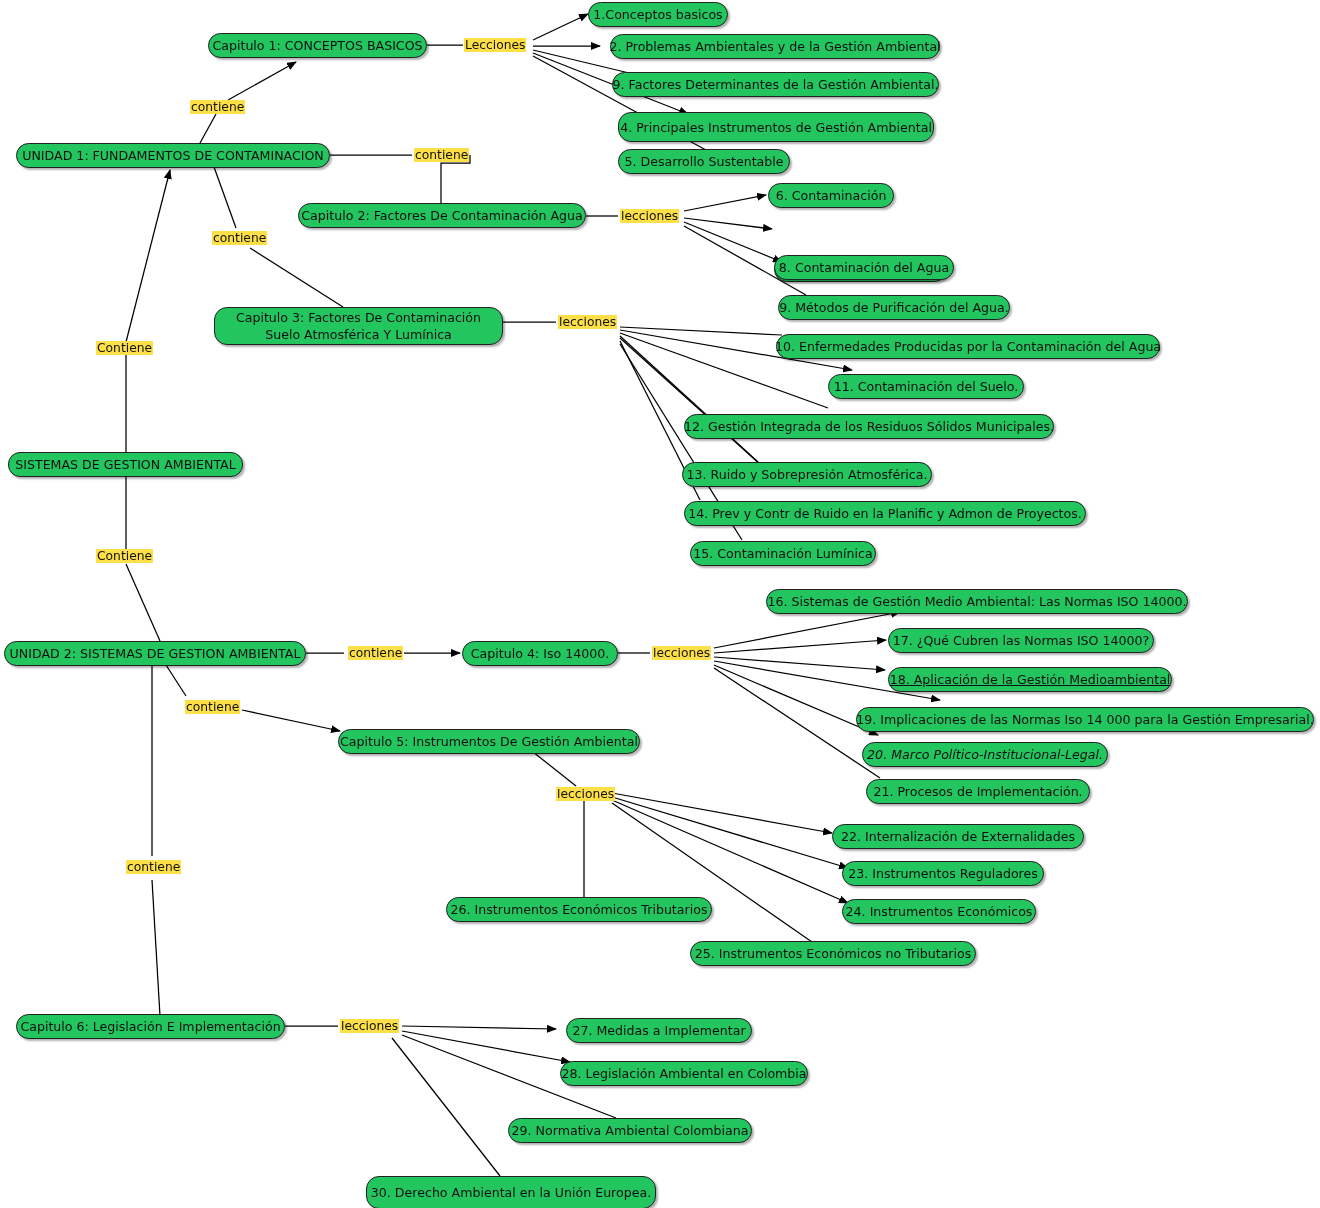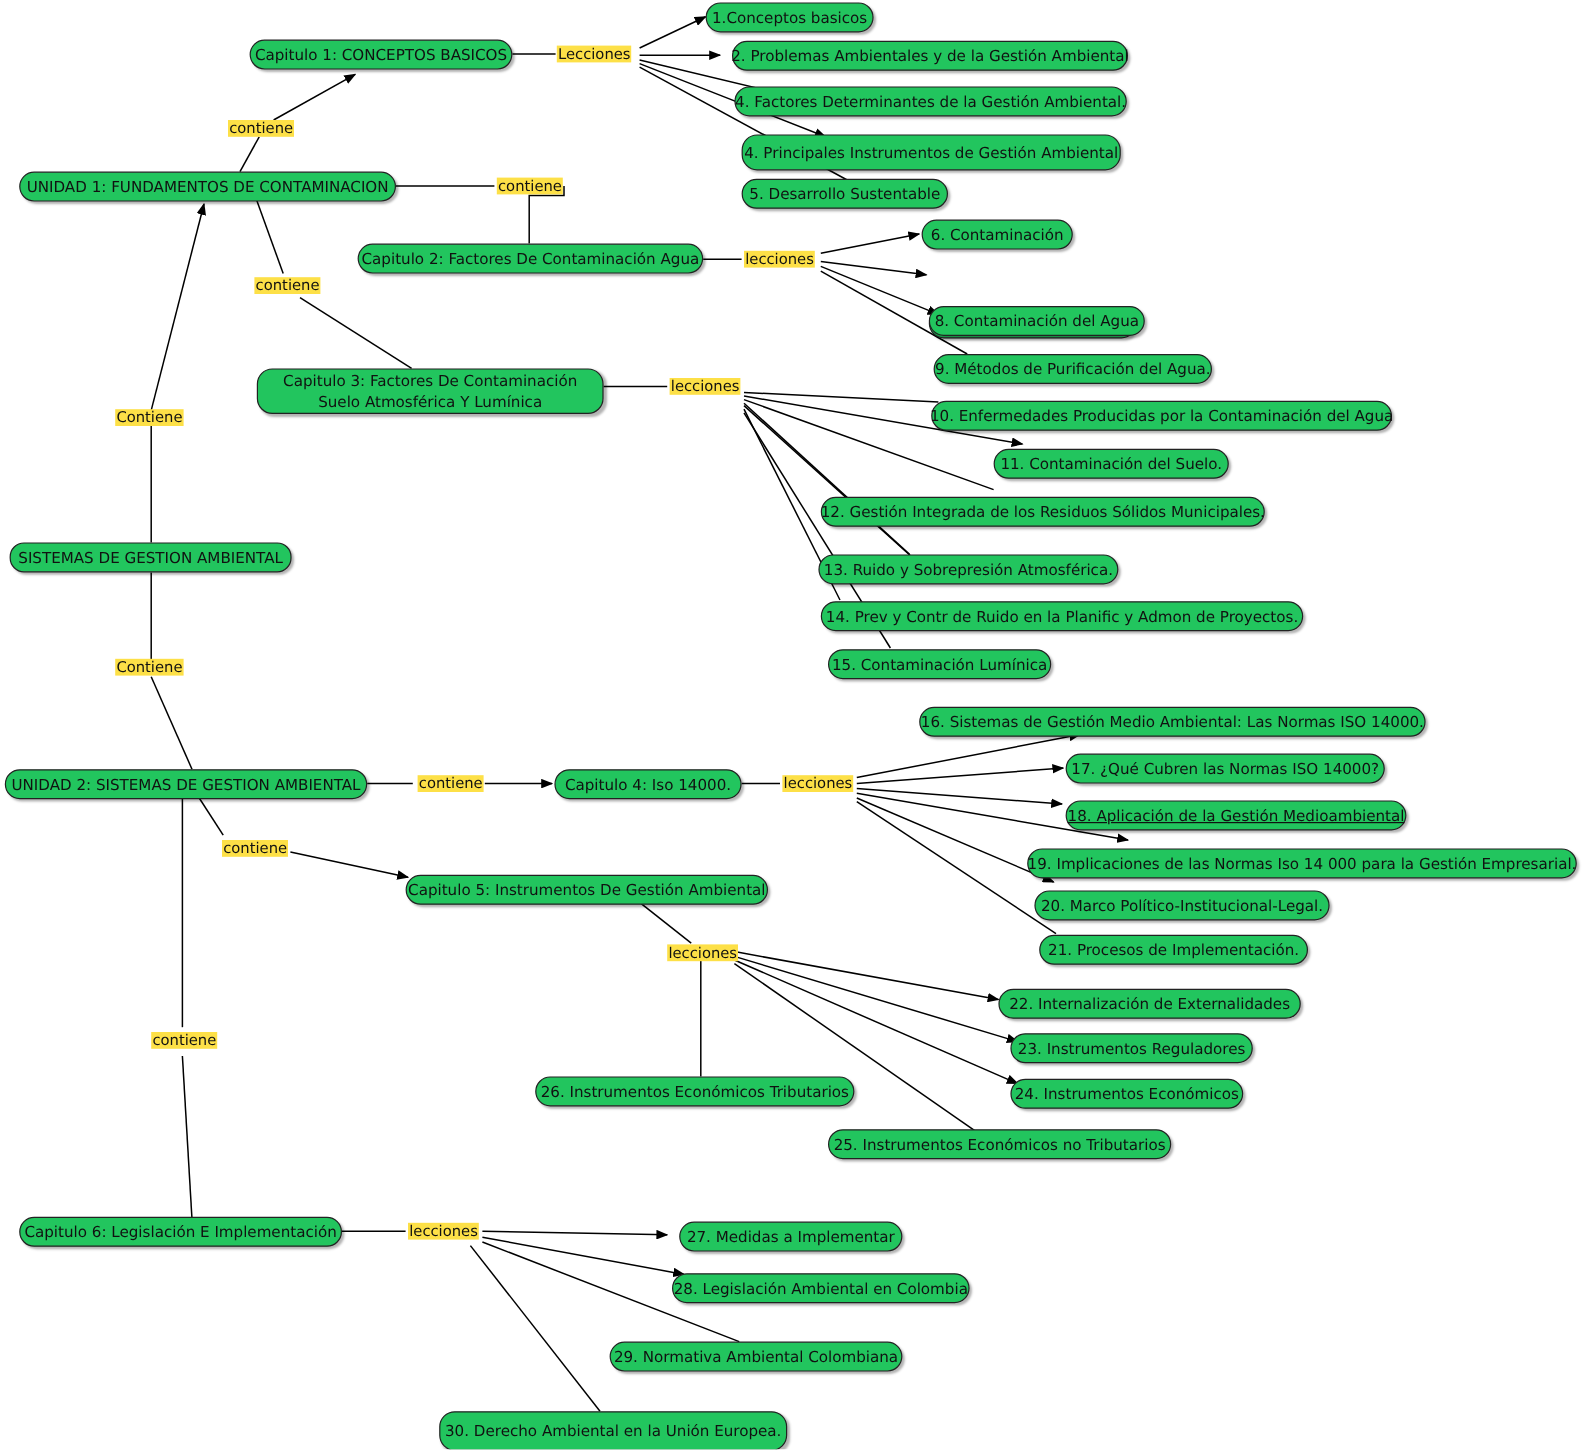--- a/index.html
+++ b/index.html
@@ -130,41 +130,41 @@
 
   <div class="node" style="left:208px;top:33px;width:219px;height:25px;">Capitulo 1: CONCEPTOS BASICOS</div>
   <div class="node" style="left:298px;top:203px;width:288px;height:25px;">Capitulo 2: Factores De Contaminación Agua</div>
   <div class="node two-line" style="left:214px;top:307px;width:289px;height:38px;">Capitulo 3: Factores De Contaminación Suelo Atmosférica Y Lumínica</div>
   <div class="node" style="left:462px;top:641px;width:156px;height:25px;">Capitulo 4: Iso 14000.</div>
   <div class="node" style="left:338px;top:729px;width:302px;height:25px;">Capitulo 5: Instrumentos De Gestión Ambiental</div>
   <div class="node" style="left:16px;top:1014px;width:269px;height:25px;">Capitulo 6: Legislación E Implementación</div>
 
   <div class="node" style="left:588px;top:2px;width:140px;height:25px;">1.Conceptos basicos</div>
   <div class="node" style="left:610px;top:34px;width:330px;height:25px;">2. Problemas Ambientales y de la Gestión Ambiental</div>
-  <div class="node" style="left:612px;top:72px;width:327px;height:25px;">4. Factores Determinantes de la Gestión Ambiental.</div>
+  <div class="node" style="left:612px;top:72px;width:327px;height:25px;">9. Factores Determinantes de la Gestión Ambiental.</div>
   <div class="node" style="left:618px;top:112px;width:316px;height:30px;">4. Principales Instrumentos de Gestión Ambiental</div>
   <div class="node" style="left:618px;top:149px;width:172px;height:25px;">5. Desarrollo Sustentable</div>
 
   <div class="node" style="left:768px;top:183px;width:126px;height:25px;">6. Contaminación</div>
   <div class="node" style="left:774px;top:217px;width:173px;height:25px;margin-top:40px;">7. Contaminación del Aire</div>
   <div class="node" style="left:774px;top:255px;width:180px;height:25px;">8. Contaminación del Agua</div>
 
   <div class="node" style="left:778px;top:295px;width:232px;height:25px;">9. Métodos de Purificación del Agua.</div>
   <div class="node" style="left:776px;top:334px;width:384px;height:25px;">10. Enfermedades Producidas por la Contaminación del Agua</div>
   <div class="node" style="left:828px;top:374px;width:196px;height:25px;text-align:right;">11. Contaminación del Suelo.</div>
   <div class="node" style="left:684px;top:414px;width:370px;height:25px;">12. Gestión Integrada de los Residuos Sólidos Municipales.</div>
   <div class="node" style="left:682px;top:462px;width:250px;height:25px;">13. Ruido y Sobrepresión Atmosférica.</div>
   <div class="node" style="left:684px;top:501px;width:402px;height:25px;">14. Prev y Contr de Ruido en la Planific y Admon de Proyectos.</div>
   <div class="node" style="left:690px;top:541px;width:186px;height:25px;">15. Contaminación Lumínica</div>
 
   <div class="node" style="left:766px;top:589px;width:422px;height:25px;text-align:right;">16. Sistemas de Gestión Medio Ambiental: Las Normas ISO 14000.</div>
   <div class="node" style="left:888px;top:628px;width:266px;height:25px;">17. ¿Qué Cubren las Normas ISO 14000?</div>
   <div class="node" style="left:888px;top:667px;width:284px;height:25px;text-decoration:underline;">18. Aplicación de la Gestión Medioambiental</div>
   <div class="node" style="left:856px;top:707px;width:458px;height:25px;">19. Implicaciones de las Normas Iso 14 000 para la Gestión Empresarial.</div>
-  <div class="node" style="left:862px;top:742px;width:246px;height:25px;">20. Marco Político-Institucional-Legal.</div>
+  <div class="node" style="left:862px;top:742px;width:246px;height:25px;font-style:italic;">20. Marco Político-Institucional-Legal.</div>
   <div class="node" style="left:866px;top:779px;width:224px;height:25px;">21. Procesos de Implementación.</div>
 
   <div class="node" style="left:832px;top:824px;width:252px;height:25px;">22. Internalización de Externalidades</div>
   <div class="node" style="left:842px;top:861px;width:202px;height:25px;">23. Instrumentos Reguladores</div>
   <div class="node" style="left:842px;top:899px;width:194px;height:25px;">24. Instrumentos Económicos</div>
   <div class="node" style="left:690px;top:941px;width:286px;height:25px;">25. Instrumentos Económicos no Tributarios</div>
   <div class="node" style="left:446px;top:897px;width:266px;height:25px;">26. Instrumentos Económicos Tributarios</div>
 
   <div class="node" style="left:566px;top:1018px;width:186px;height:25px;">27. Medidas a Implementar</div>
   <div class="node" style="left:560px;top:1061px;width:248px;height:25px;">28. Legislación Ambiental en Colombia</div>

